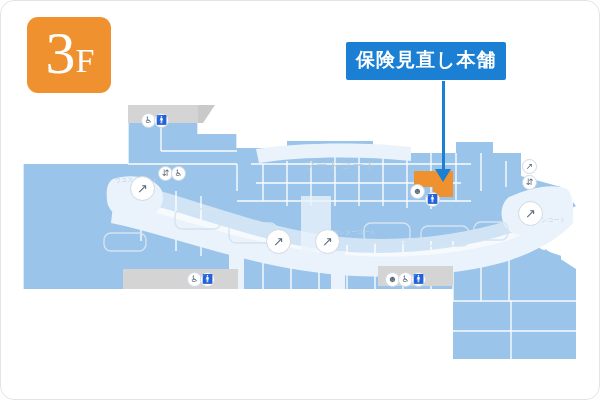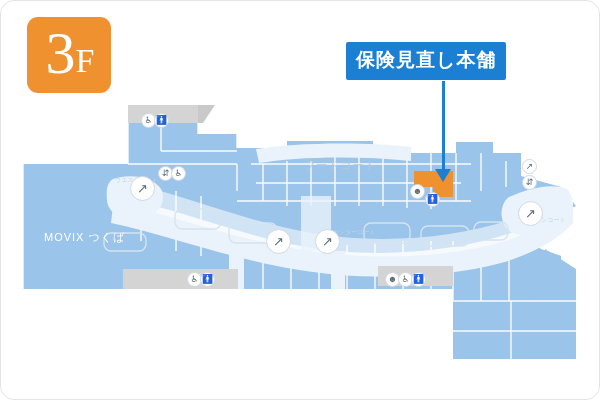--- a/index.html
+++ b/index.html
@@ -203,21 +203,20 @@
     </g>
 
     <g>
       <rect x="122" y="268" width="115" height="20" fill="#d4d4d4"></rect>
       <rect x="377" y="265" width="75" height="20" fill="#d4d4d4"></rect>
       <rect x="127" y="104" width="75" height="18" fill="#d4d4d4"></rect>
       <path d="M197,104 L214,104 L202,122 L197,122 Z" fill="#c9c9c9"></path>
     </g>
   </svg>
 
-  <div class="maplabel" id="label-movix">MOVIX つくば</div>
   <div class="maplabel grey" id="label-food">フードコート</div>
   <div class="maplabel tiny" id="label-center">センターコート</div>
   <div class="maplabel tiny" id="label-ein">アインコート</div>
   <div class="maplabel tiny" id="label-west">ウエストコート</div>
 
   <div class="pgroup" style="left:140px;top:112px;">
     <div class="puck">♿</div>
     <div class="puck">🚹</div>
   </div>
 

